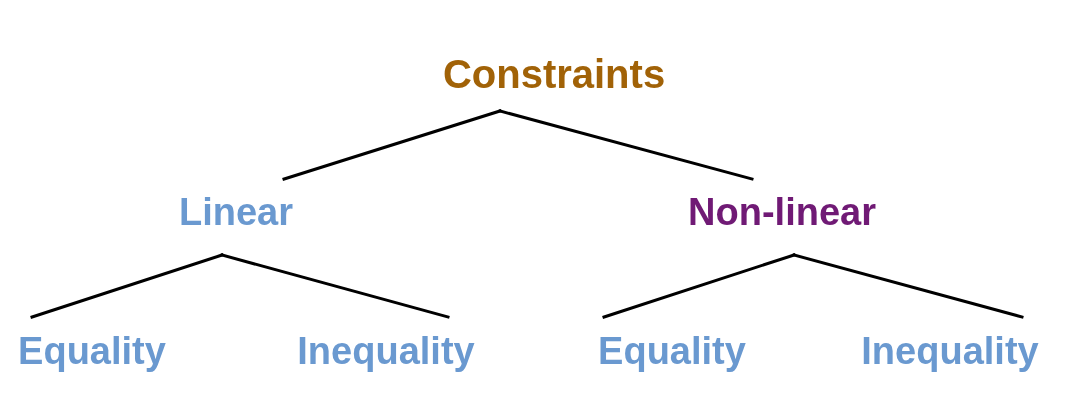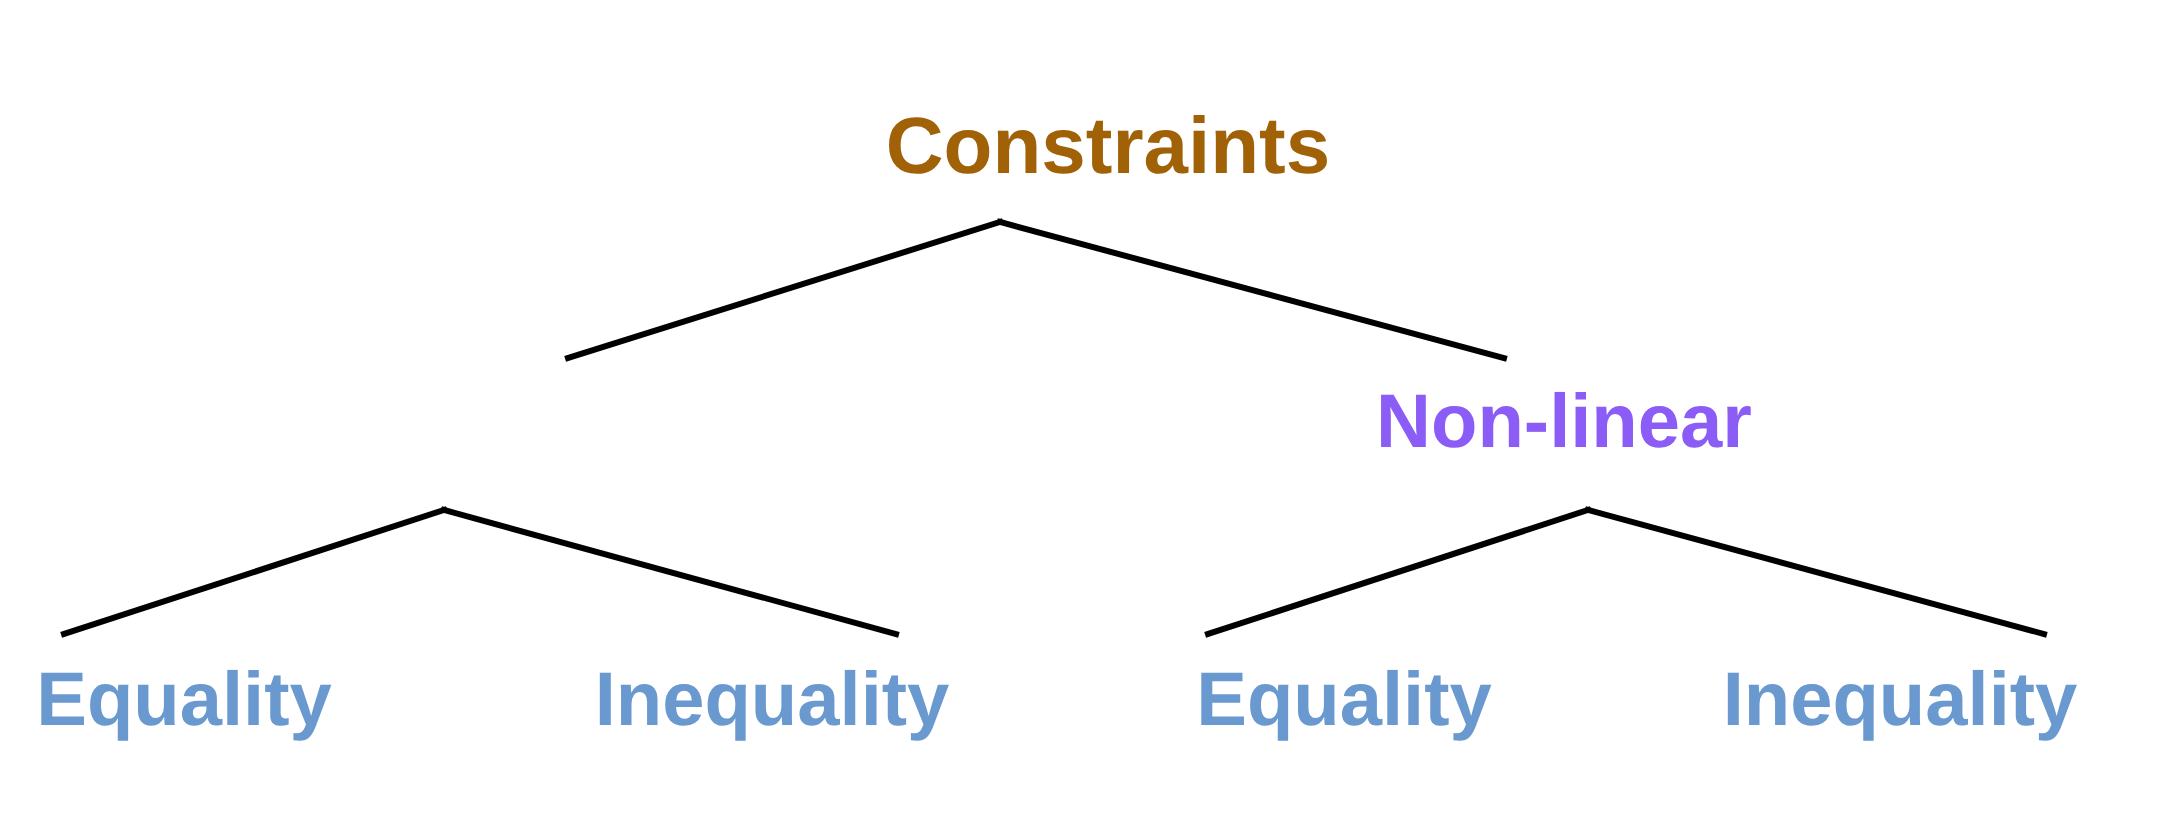--- a/index.html
+++ b/index.html
@@ -44,19 +44,20 @@
         <line x1="500" y1="111" x2="284" y2="179"></line>
         <line x1="500" y1="111" x2="752" y2="179"></line>
         <line x1="222" y1="255" x2="32" y2="317"></line>
         <line x1="222" y1="255" x2="448" y2="317"></line>
         <line x1="794" y1="255" x2="604" y2="317"></line>
         <line x1="794" y1="255" x2="1022" y2="317"></line>
       </g>
   </svg>
 
   <div class="node lvl0" style="left: 512px; top: 74px; color: #a16207; margin-left: 42px;">Constraints</div>
-  <div class="node lvl1" style="left: 782px; top: 212px; color: #8b5cf6;">Non-linear</div>
+  <div class="node lvl1" style="left: 236px; top: 212px; color: rgb(106, 153, 208);">Linear</div>
+  <div class="node lvl1" style="left: 782px; top: 212px; color: #701a75;">Non-linear</div>
   <div class="node lvl2" style="left: 92px; top: 351px; color: rgb(106, 153, 208);">Equality</div>
   <div class="node lvl2" style="left: 386px; top: 351px; color: rgb(106, 153, 208);">Inequality</div>
   <div class="node lvl2" style="left: 672px; top: 351px; color: rgb(106, 153, 208);">Equality</div>
   <div class="node lvl2" style="left: 950px; top: 351px; color: rgb(106, 153, 208);">Inequality</div>
 
 </div>
 
 </body></html>

